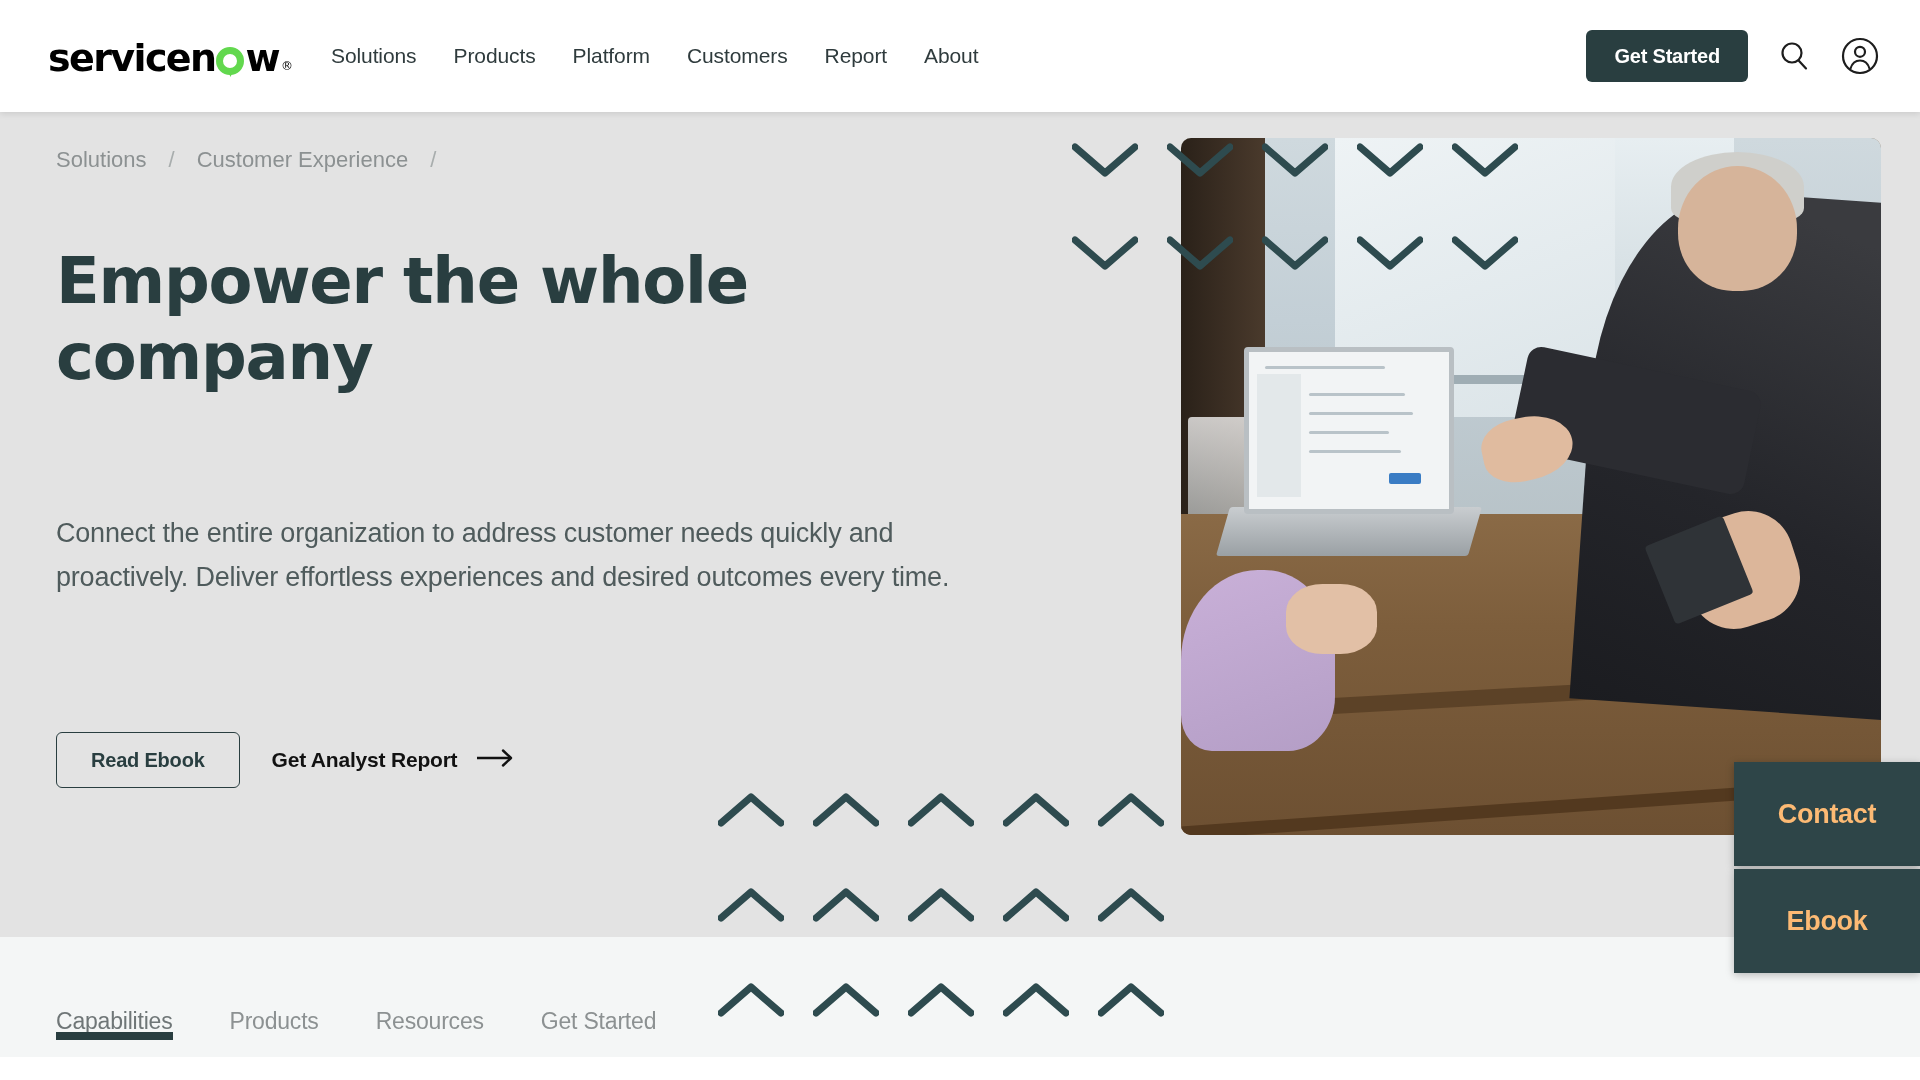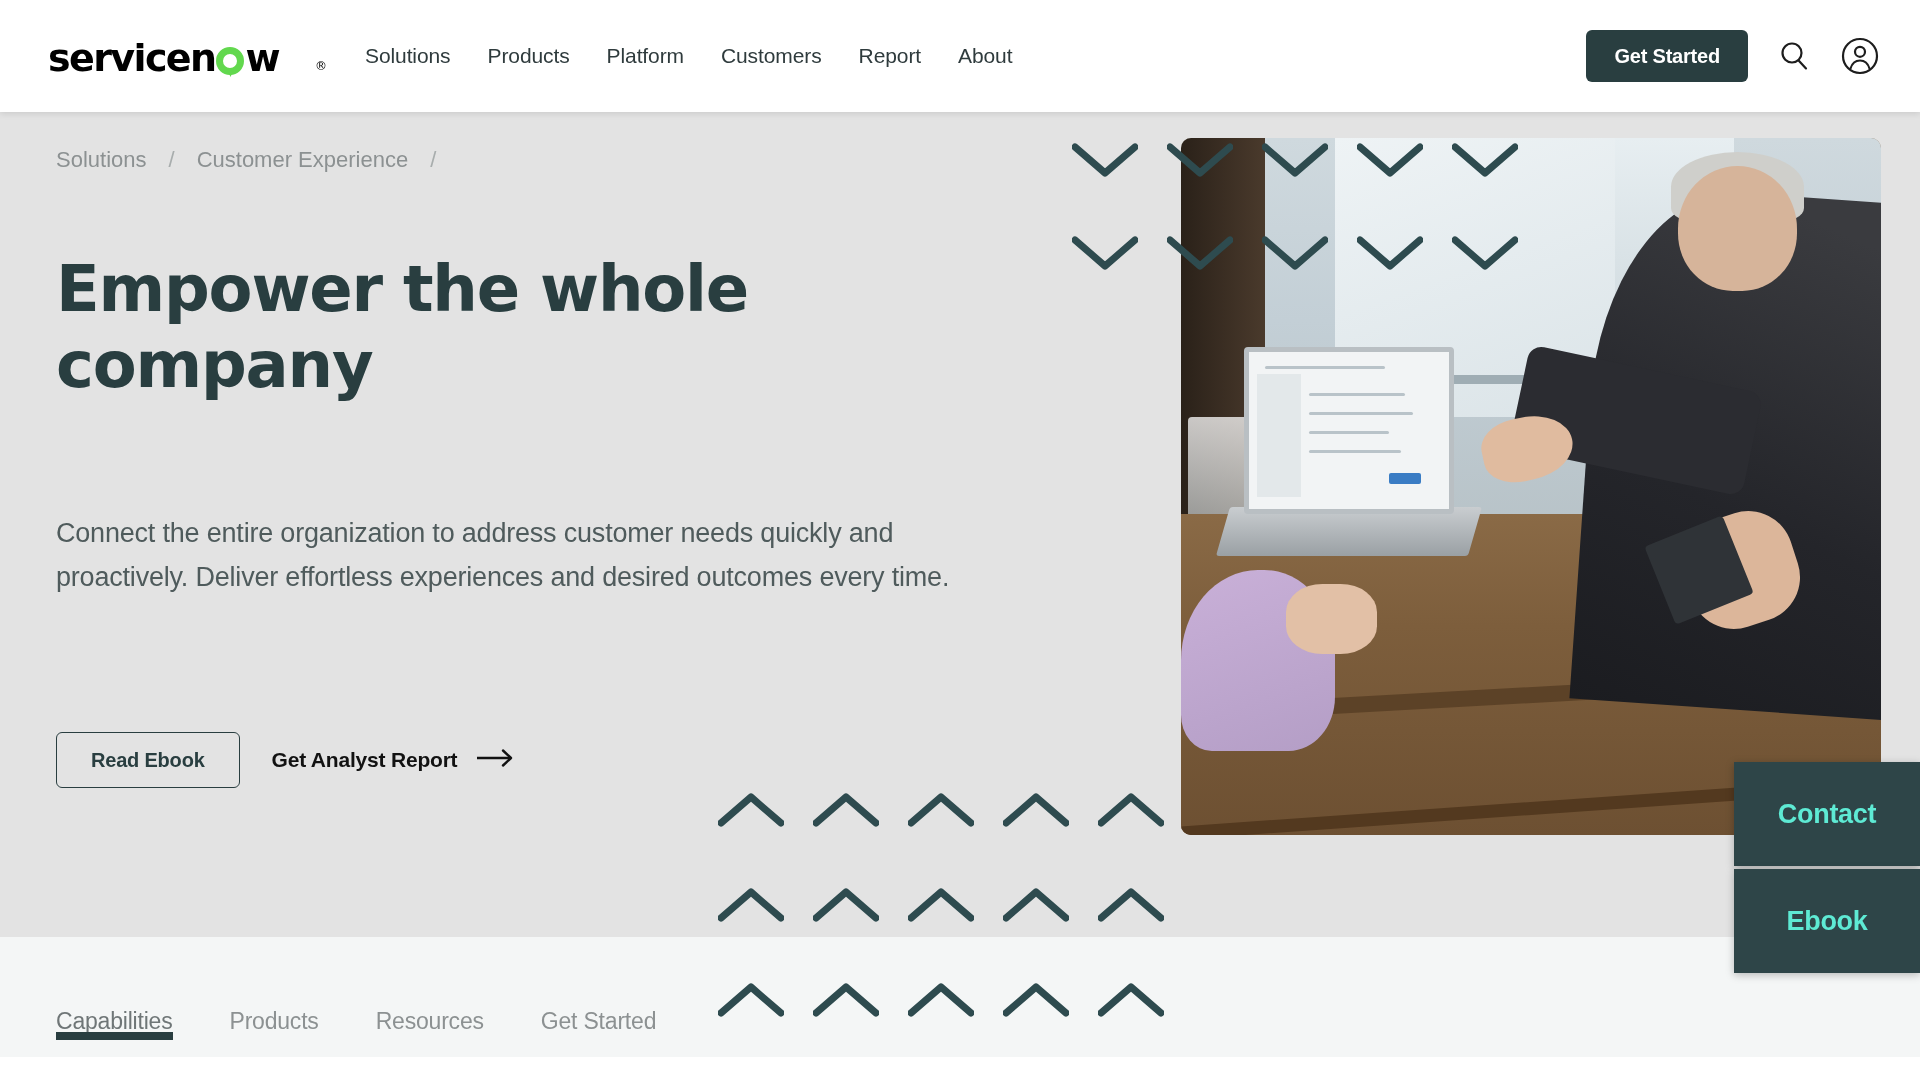--- a/index.html
+++ b/index.html
@@ -12,21 +12,21 @@
 
   
   .header {
     position:absolute; top:0; left:0; width:1920px; height:112px;
     background:#ffffff; z-index:40;
     box-shadow:0 2px 6px rgba(0,0,0,0.10);
     display:flex; align-items:center;
   }
   .logo-wrap {
     margin-left:48px; display:flex; align-items:flex-end;
-    height:42px; user-select:none;gap:34px;
+    height:42px; user-select:none;
   }
   .logo-text {
     font-family:"DejaVu Sans", sans-serif;
     font-size:38px; font-weight:700; letter-spacing:-1.6px;
     color:#000000; line-height:1; display:flex; align-items:center;
   }
   .logo-o {
     display:inline-block; width:28px; height:28px;
     border:7px solid #62d84e; border-radius:50%;
     position:relative; margin:0 1px; top:3px;
@@ -177,21 +177,21 @@
   }
 
   .breadcrumb {
     position:absolute; left:56px; top:35px; display:flex;
     align-items:center; gap:0; font-size:22px; color:#8c9192;
   }
   .breadcrumb a { color:#8c9192; text-decoration:none; }
   .breadcrumb .sep { margin:0 22px; color:#a8adad; }
 
   .hero-title {
-    position:absolute; left:56px; top:140px; width:1010px;
+    position:absolute; left:56px; top:132px; width:1010px;
     font-size:64px; font-weight:700; line-height:1.18;
     color:#293e40; letter-spacing:-1.2px;
     font-family:"DejaVu Sans", sans-serif;
   }
   .hero-body {
     position:absolute; left:56px; top:400px; width:960px;
     font-size:27px; line-height:1.62; color:#4f5b5c;
     letter-spacing:-.2px;
   }
   .hero-ctas {
@@ -238,21 +238,21 @@
     width:100%; height:8px; background:#293e40;
   }
 
   
   .side-tabs {
     position:absolute; right:0; top:762px; z-index:60;
     display:flex; flex-direction:column; gap:3px;
     align-items:flex-end;
   }
   .side-tab {
-    background:#2e4548; color:#5eead4; border:none; cursor:pointer;
+    background:#2e4548; color:#fdba74; border:none; cursor:pointer;
     width:186px; height:104px;
     font-size:27px; font-weight:700; letter-spacing:-.3px;
     font-family:"Liberation Sans", sans-serif;
     display:flex; align-items:center; justify-content:center;
     box-shadow:0 2px 8px rgba(0,0,0,0.25);
   }
 </style>
 </head>
 <body>
 

